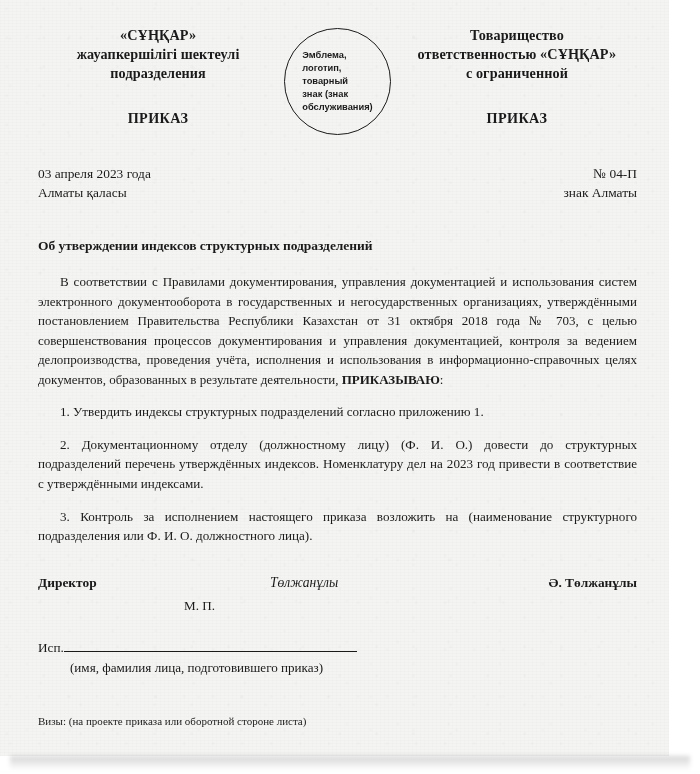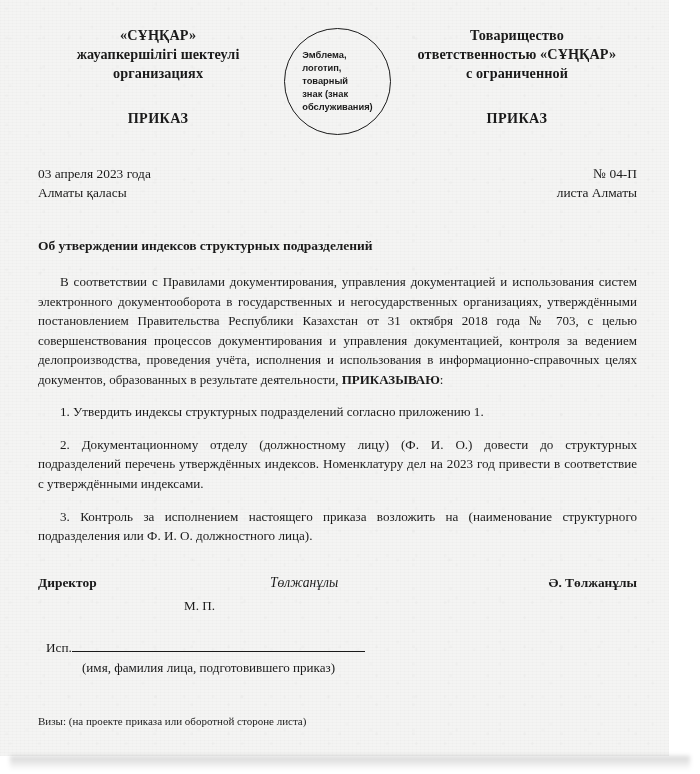--- a/index.html
+++ b/index.html
@@ -162,30 +162,30 @@
     font-size: 13.1px;
   }
 
   
   .exec-row {
     margin-top: 26px;
     font-size: 13.2px;
     display: flex;
     align-items: baseline;
   }
-  .exec-label { white-space: nowrap; margin-left: 8px; }
+  .exec-label { white-space: nowrap; }
   .rule {
     display: inline-block;
     border-bottom: 1.1px solid #1a1a1a;
     height: 11px;
   }
   .rule-exec { width: 293px; }
   .exec-caption {
     margin-top: 4px;
-    margin-left: 44px;
+    margin-left: 32px;
     font-size: 13.1px;
   }
 
   
   .visa {
     margin-top: 39px;
     font-size: 11px;
   }
 </style>
 </head>
@@ -193,21 +193,21 @@
 
 <div class="sheet">
   <div class="layer">
 
     <div class="header">
 
       <div class="hdr-col">
         <div class="org-name">
           <div>«СҰҢҚАР»</div>
           <div>жауапкершілігі шектеулі</div>
-          <div>организациях</div>
+          <div>подразделения</div>
         </div>
         <div class="doc-kind">ПРИКАЗ</div>
       </div>
 
       <div class="emblem-wrap">
         <div class="emblem">
           <div class="emblem-text">
             <div>Эмблема,</div>
             <div>логотип,</div>
             <div>товарный</div>
@@ -227,21 +227,21 @@
       </div>
     </div>
 
     <div class="meta-row">
       <div class="meta-left">
         <div>03 апреля 2023 года</div>
         <div>Алматы қаласы</div>
       </div>
       <div class="meta-right">
         <div>№ 04-П</div>
-        <div>листа Алматы</div>
+        <div>знак Алматы</div>
       </div>
     </div>
 
     <div class="doc-title">Об утверждении индексов структурных подразделений</div>
 
     <p class="body-text"><span>В соответствии с Правилами документирования, управления документацией и использования систем электронного документооборота в государственных и негосударственных организациях, утверждёнными постановлением Правительства Республики Казахстан от 31 октября 2018 года № 703, с целью совершенствования процессов документирования и управления документацией, контроля за ведением делопроизводства, проведения учёта, исполнения и использования в информационно-справочных целях документов, образованных в результате деятельности, </span><b>ПРИКАЗЫВАЮ</b><span>:</span></p>
 
     <p class="clause first">1. Утвердить индексы структурных подразделений согласно приложению 1.</p>
     <p class="clause">2. Документационному отделу (должностному лицу) (Ф. И. О.) довести до структурных подразделений перечень утверждённых индексов. Номенклатуру дел на 2023 год привести в соответствие с утверждёнными индексами.</p>
     <p class="clause">3. Контроль за исполнением настоящего приказа возложить на (наименование структурного подразделения или Ф. И. О. должностного лица).</p>

